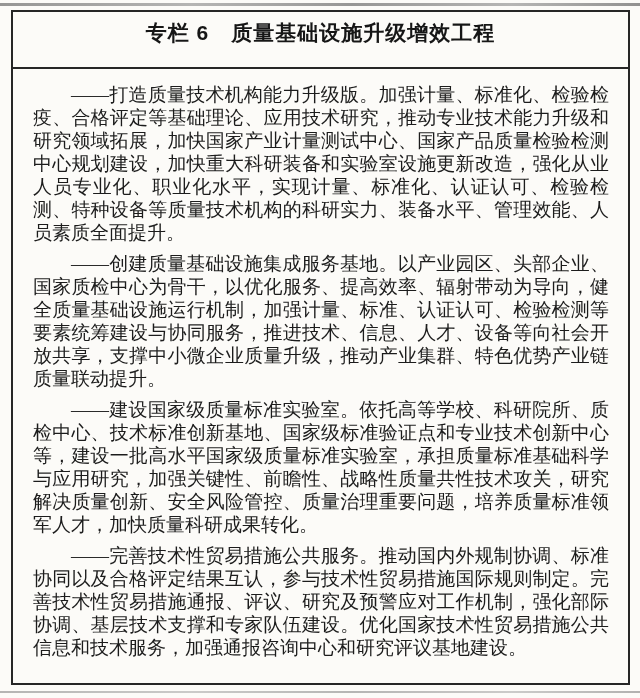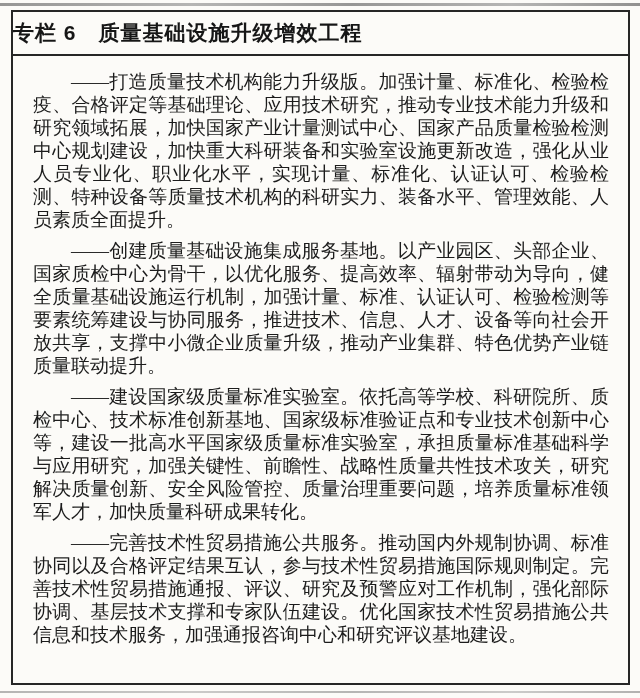--- a/index.html
+++ b/index.html
@@ -31,26 +31,27 @@
     position: absolute;
     left: 11px;
     top: 10px;
     right: 10px;
     bottom: 13px;
     border: 2px solid #262626;
     background: #fcfbf8;
     box-sizing: border-box;
   }
   .panel-title {
+    text-align: center;
     font-family: "Liberation Sans", sans-serif;
     font-weight: bold;
     font-size: 21px;
     letter-spacing: 1px;
     color: #161616;
-    padding: 7px 0 7px 0;
+    padding: 7px 0 20px 0;
     border-bottom: 2px solid #262626;
     white-space: pre;
   }
   .panel-body {
     padding: 6px 11px 0 12px;
     text-align: justify;
     text-justify: inter-ideograph;
   }
   .panel-body p.para {
     margin: 8px;

